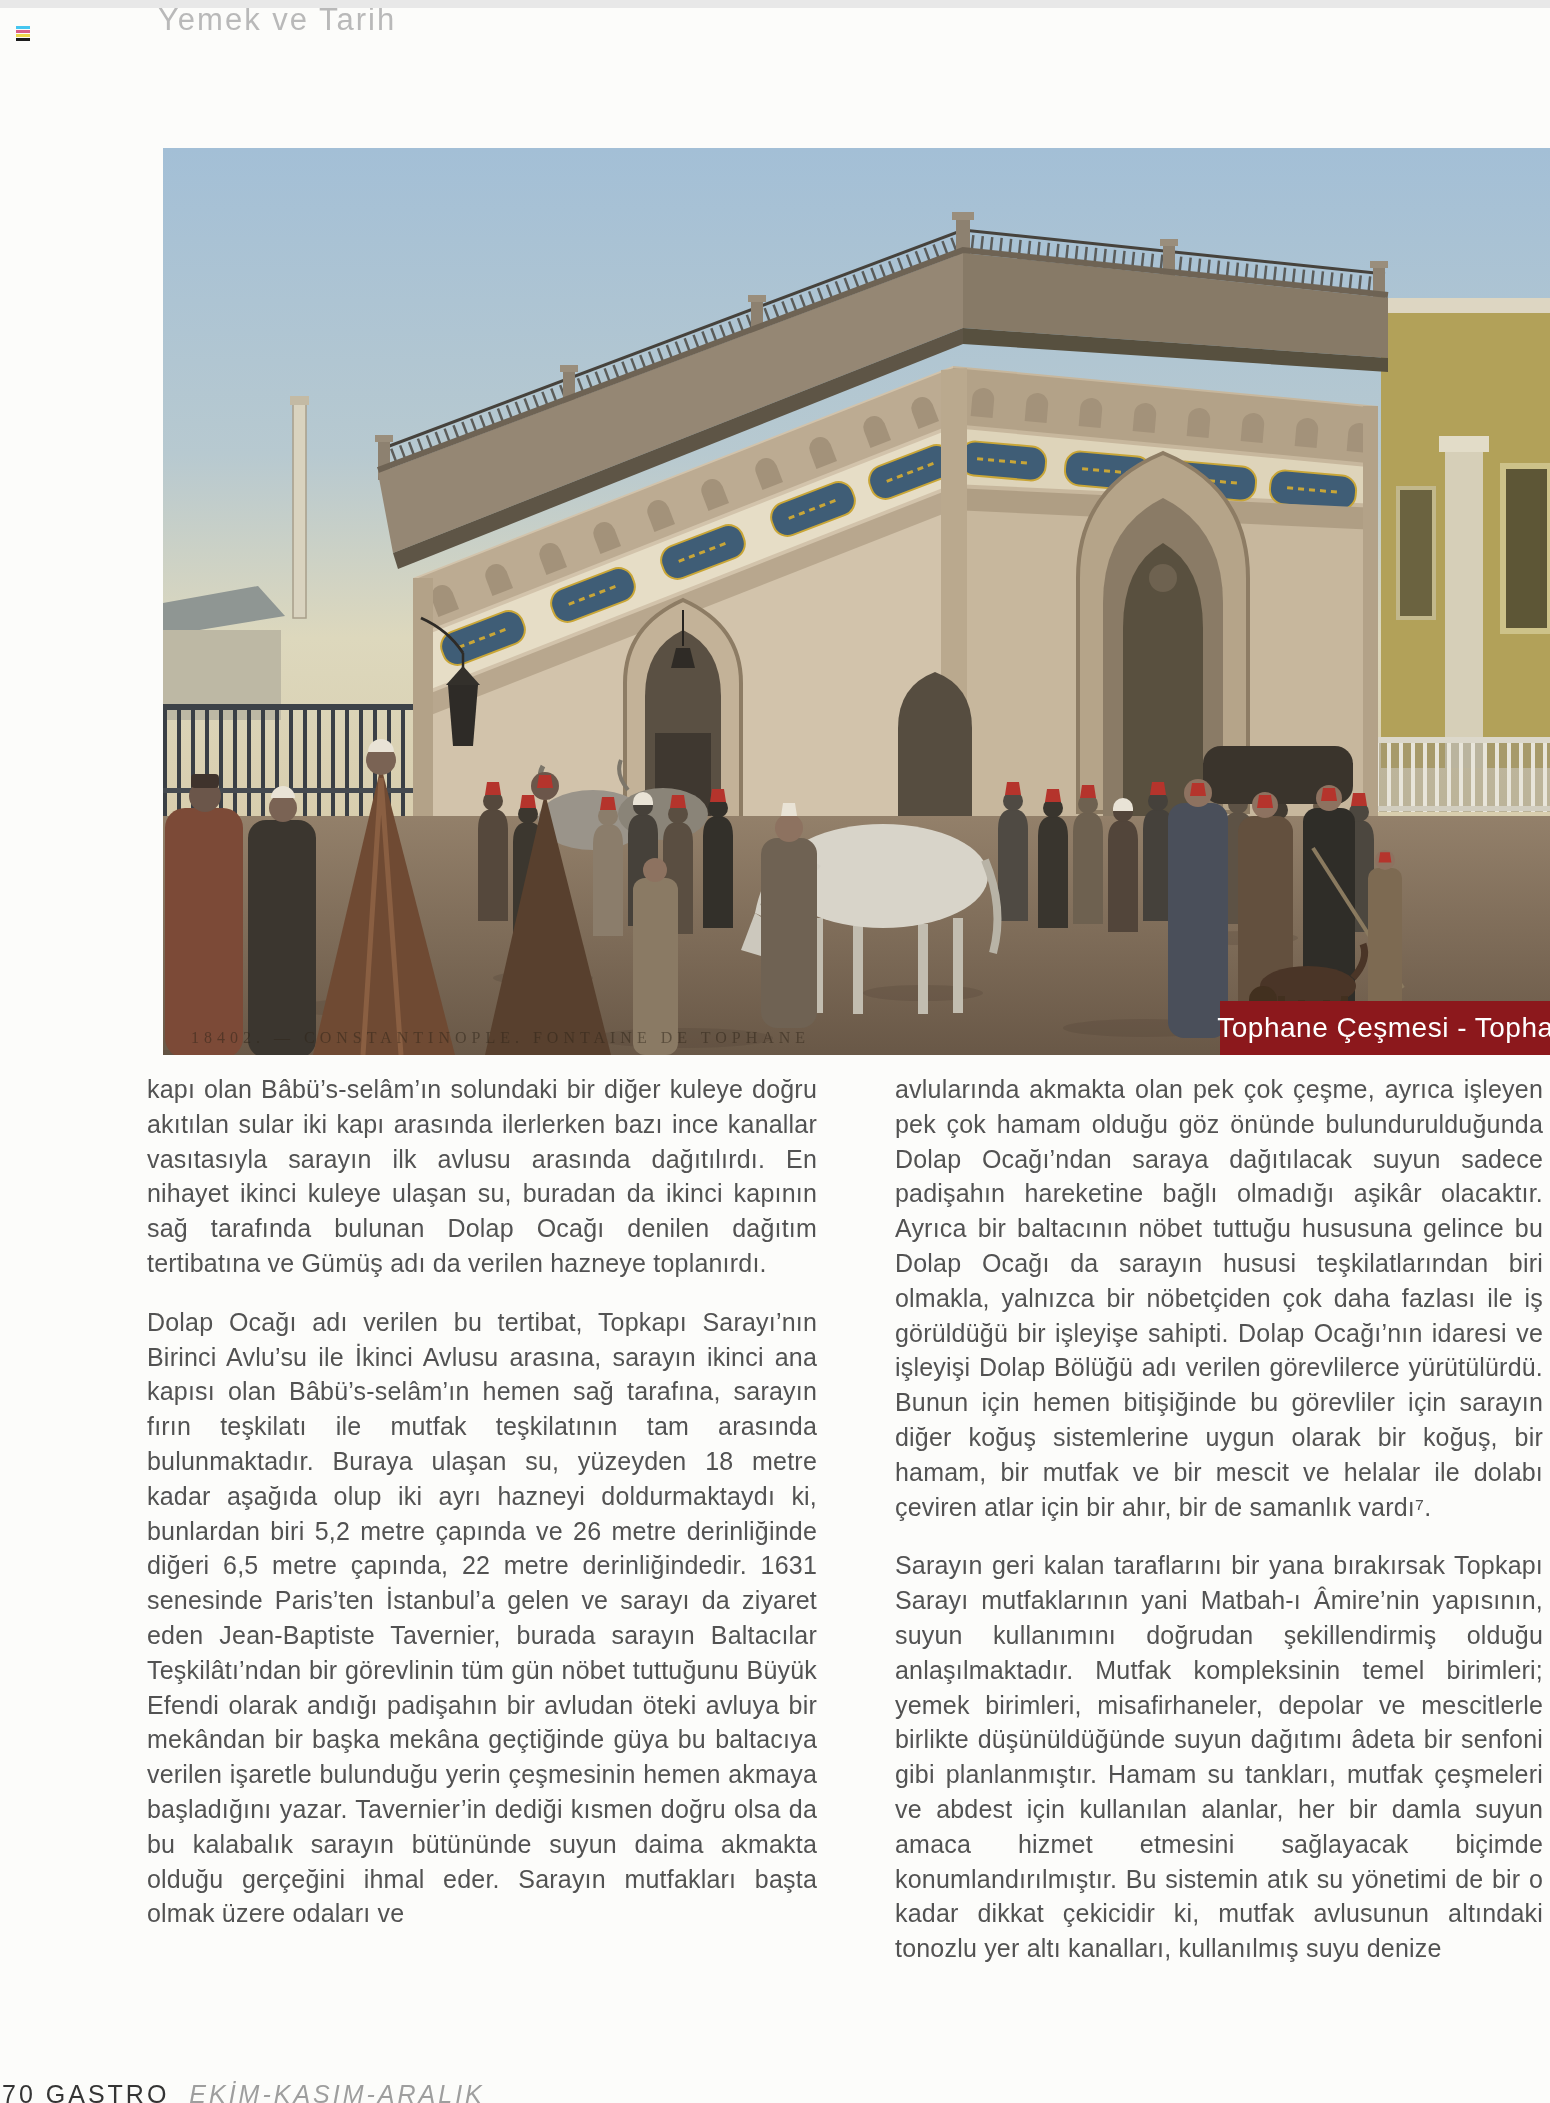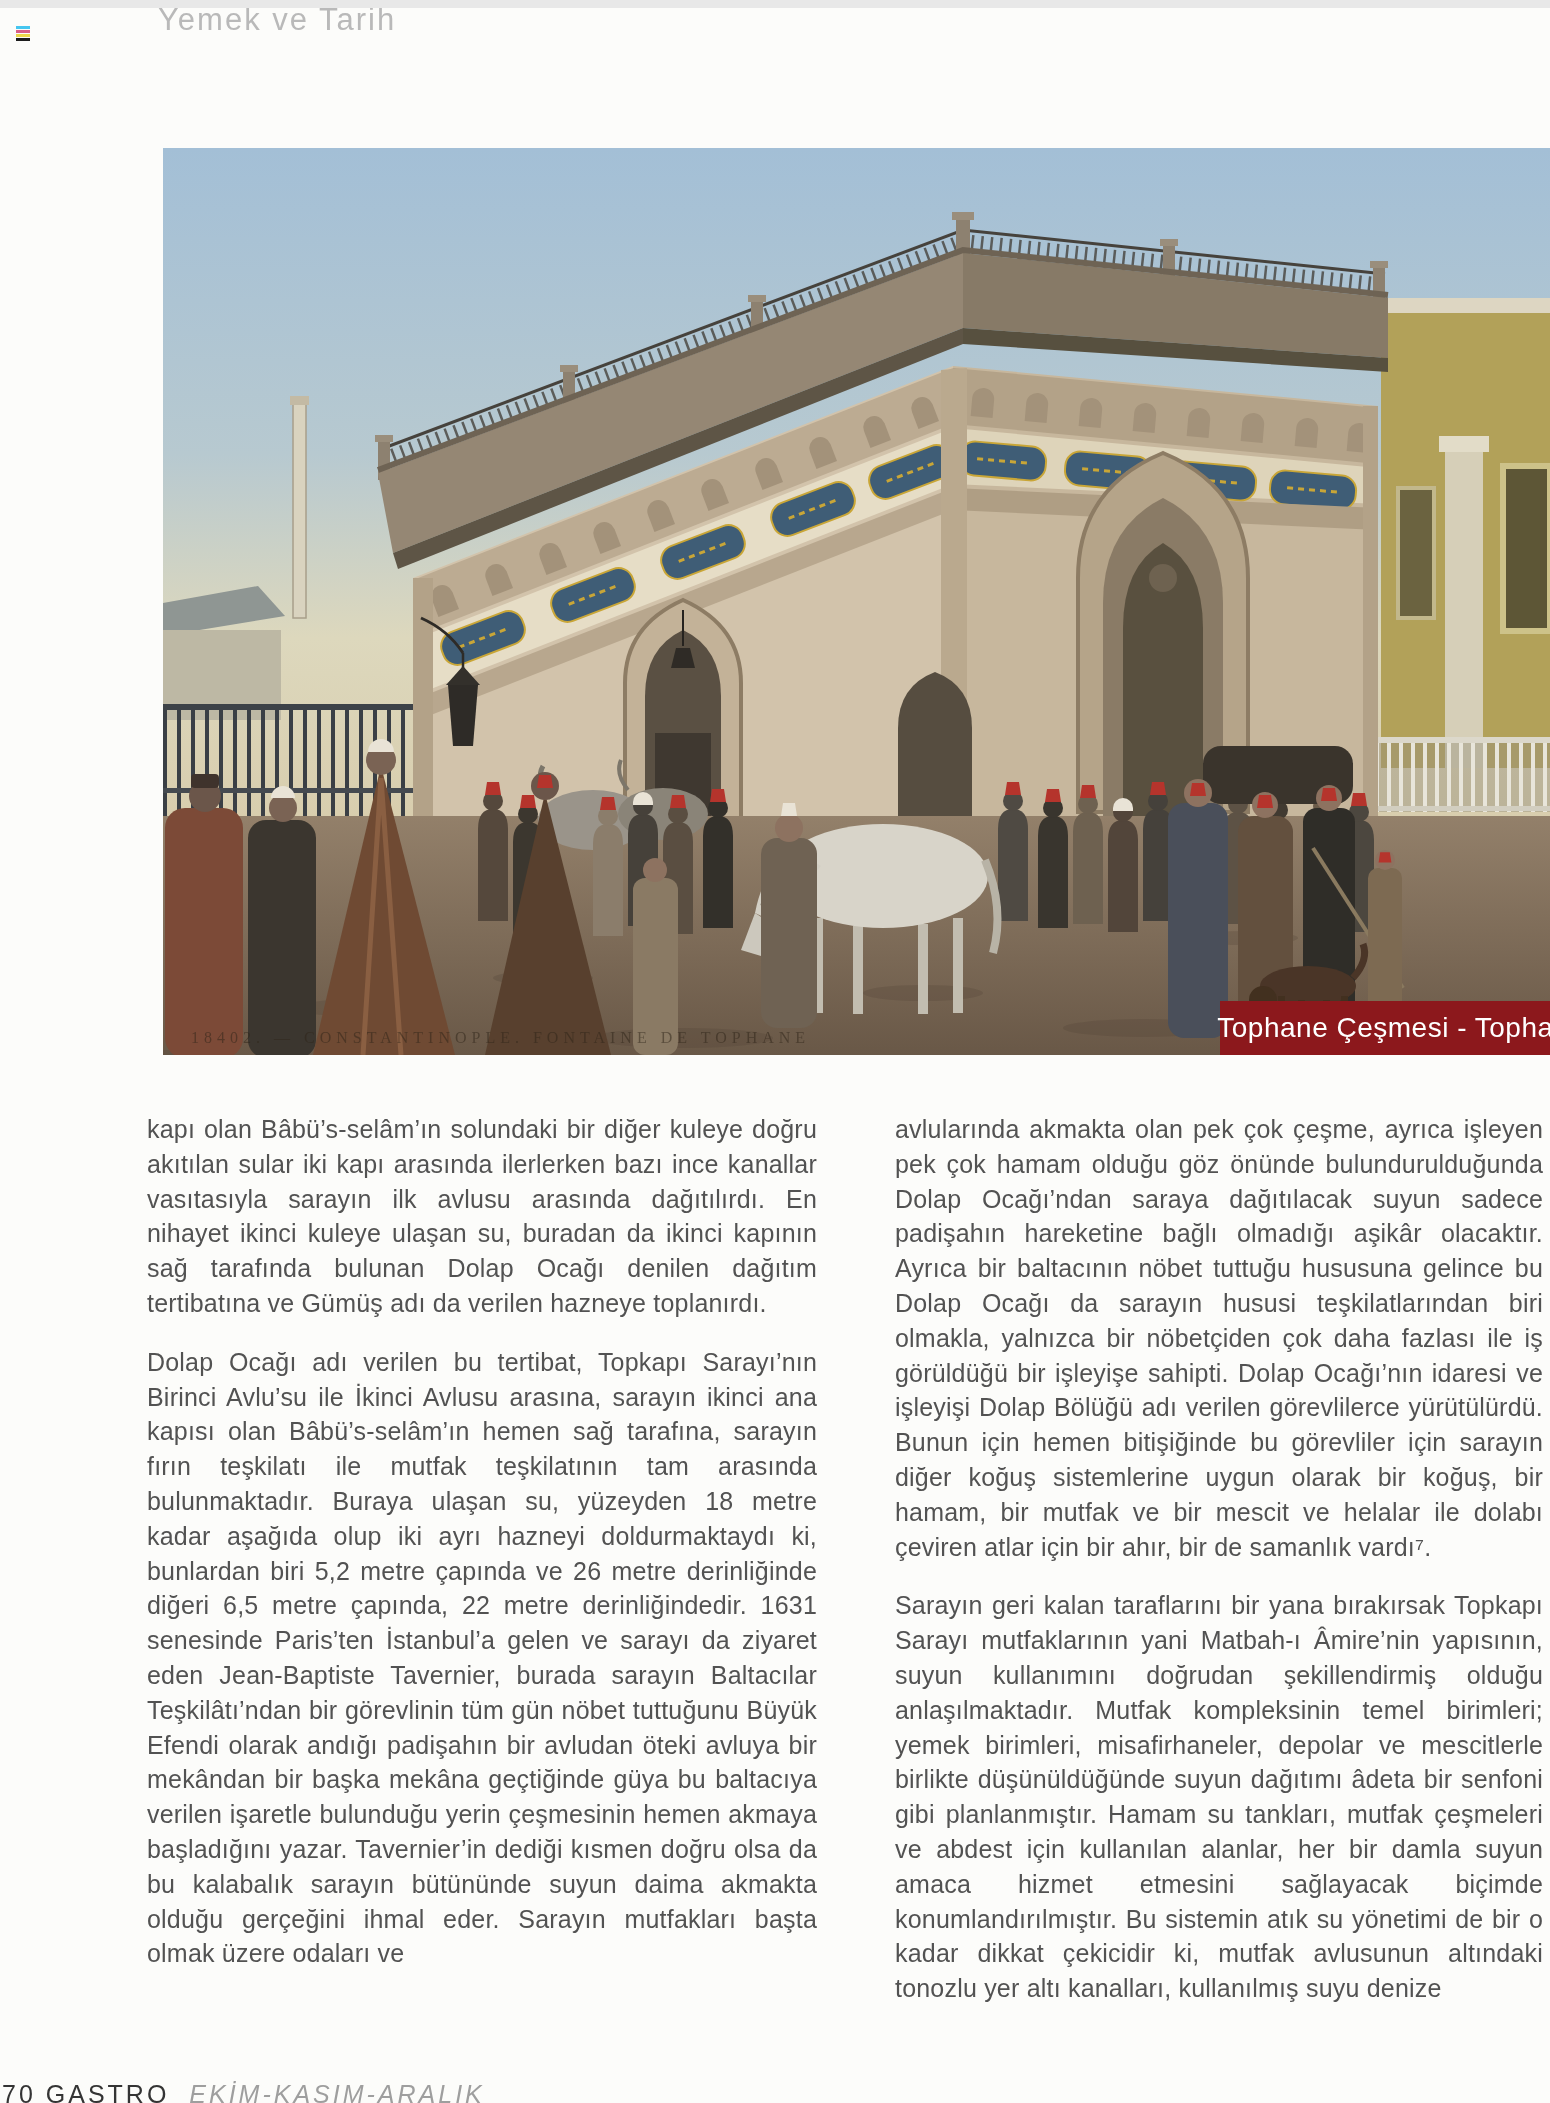--- a/index.html
+++ b/index.html
@@ -30,21 +30,21 @@
     position:absolute;left:1057px;top:853px;width:363px;height:54px;
     background:#8c181c;color:#ffffff;font-size:28px;
     display:flex;align-items:center;justify-content:center;
     letter-spacing:0.5px;white-space:nowrap;
   }
   .plate-text{
     font-family:"Liberation Serif",serif;
   }
   
   .col{
-    position:absolute;top:1104px;
+    position:absolute;top:1064px;
     font-size:25px;line-height:34.8px;color:#525252;
     text-align:justify;letter-spacing:0.2px;
   }
   .col p{margin:0 0 24px 0;}
   .col-left{left:147px;width:670px;}
   .col-right{left:895px;width:648px;}
   
   .footer{
     position:absolute;left:2px;top:2072px;white-space:nowrap;
     font-size:25px;letter-spacing:3px;color:#343434;

